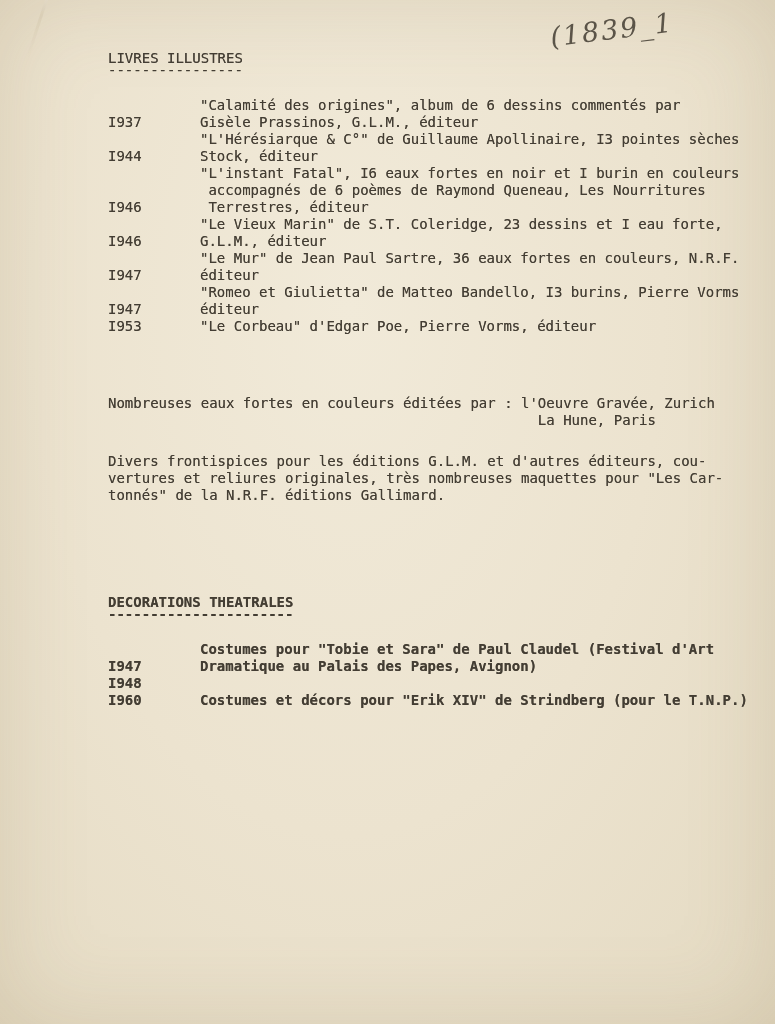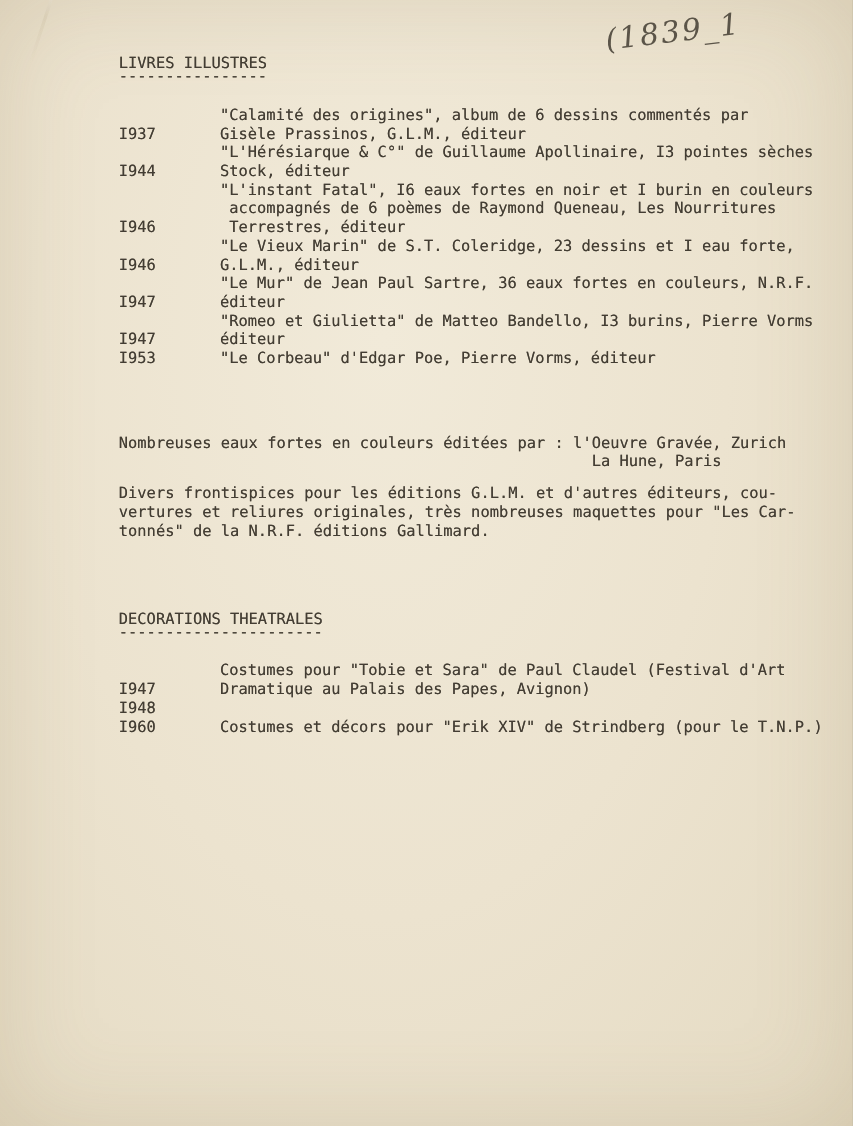--- a/index.html
+++ b/index.html
@@ -68,23 +68,23 @@
     text-shadow: 0 0 0.6px rgba(67,61,51,0.7);
   }
 
   .para {
     font-size: 14px;
     line-height: 17px;
     white-space: pre;
     text-shadow: 0 0 0.6px rgba(67,61,51,0.7);
   }
   .para-editions { margin-top: 60px; }
-  .para-divers   { margin-top: 12px; }
+  .para-divers   { margin-top: 24px; }
 
-  .section-decorations { margin-top: 63px; }
+  .section-decorations { margin-top: 90px; font-weight: bold; }
 </style>
 </head>
 <body>
 
 <div class="page">
 
   <div class="crease"></div>
 
   <div class="annotation">(1839_1</div>
 

